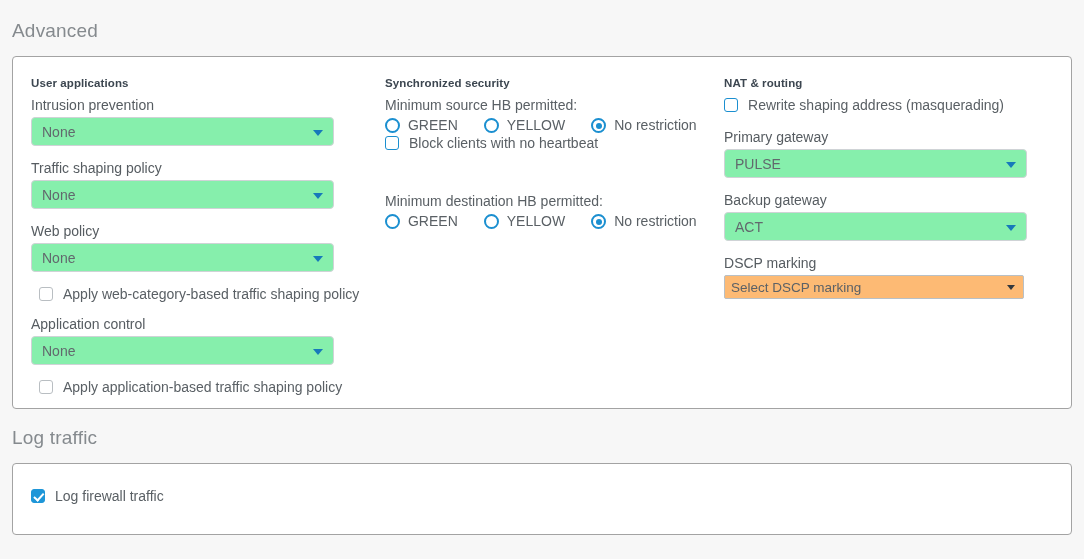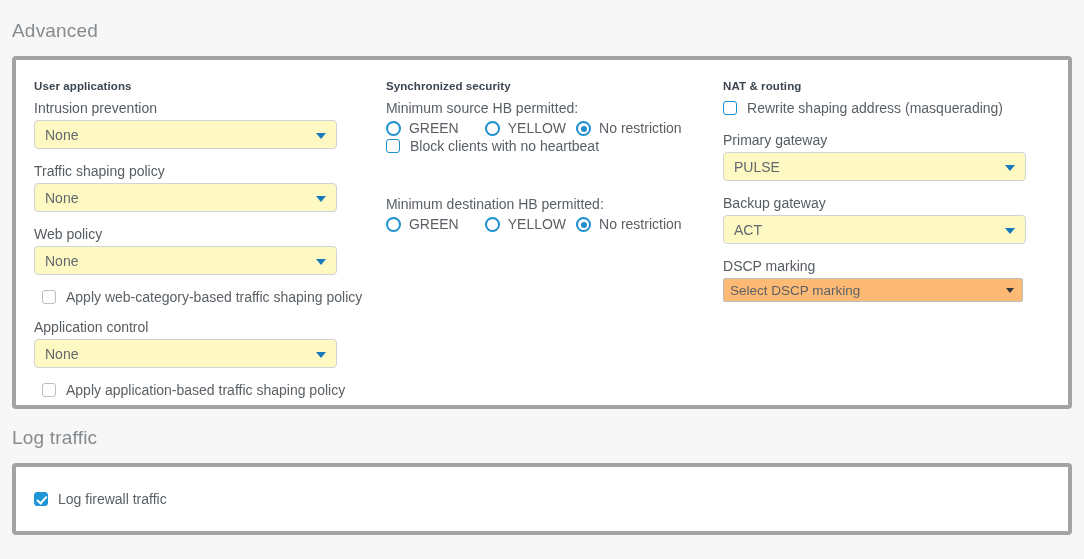--- a/index.html
+++ b/index.html
@@ -27,21 +27,21 @@
     color: #858a8e;
     letter-spacing: 0.2px;
     padding: 0 0 0 12px;
   }
   .section-title.advanced { padding-top: 20px; }
   .section-title.logtraffic { padding-top: 18px; }
 
   
   .panel {
     background: #ffffff;
-    border: 4px solid #a3a3a3;
+    border: 1px solid #a3a3a3;
     border-radius: 4px;
     margin: 14px 12px 0 12px;
     box-sizing: border-box;
   }
   .panel-advanced {
     height: 353px;
     padding: 20px 18px 0 18px;
     display: flex;
   }
   .panel-log {
@@ -69,21 +69,21 @@
     margin: 0 0 4px 0;
     font-weight: 400;
   }
 
   
   .dropdown {
     position: relative;
     height: 29px;
     border: 1px solid #cfd3d6;
     border-radius: 4px;
-    background: #fef9c3;
+    background: #86efac;
     box-sizing: border-box;
     display: flex;
     align-items: center;
     padding: 0 26px 0 10px;
     margin-bottom: 14px;
   }
   .dropdown .dd-value {
     font-size: 14px;
     color: #62686d;
     white-space: nowrap;
@@ -178,21 +178,21 @@
   .radio-row {
     display: flex;
     align-items: center;
     margin: 2px 0 1px 0;
   }
   .radio-item {
     display: flex;
     align-items: flex-end;
   }
   .radio-item.gap1 { margin-left: 26px; }
-  .radio-item.gap2 { margin-left: 10px; }
+  .radio-item.gap2 { margin-left: 26px; }
   .rbox {
     width: 15px;
     height: 15px;
     border-radius: 50%;
     border: 2px solid #1b8fd0;
     box-sizing: border-box;
     background: #fff;
     flex: 0 0 auto;
     position: relative;
   }

